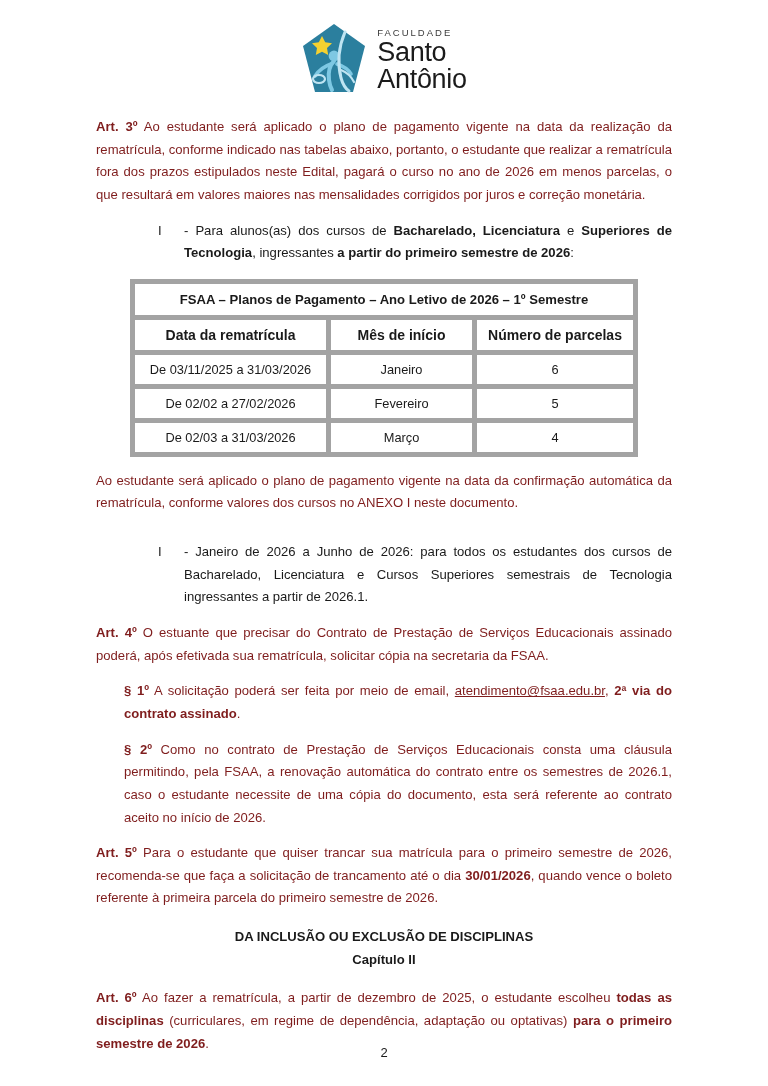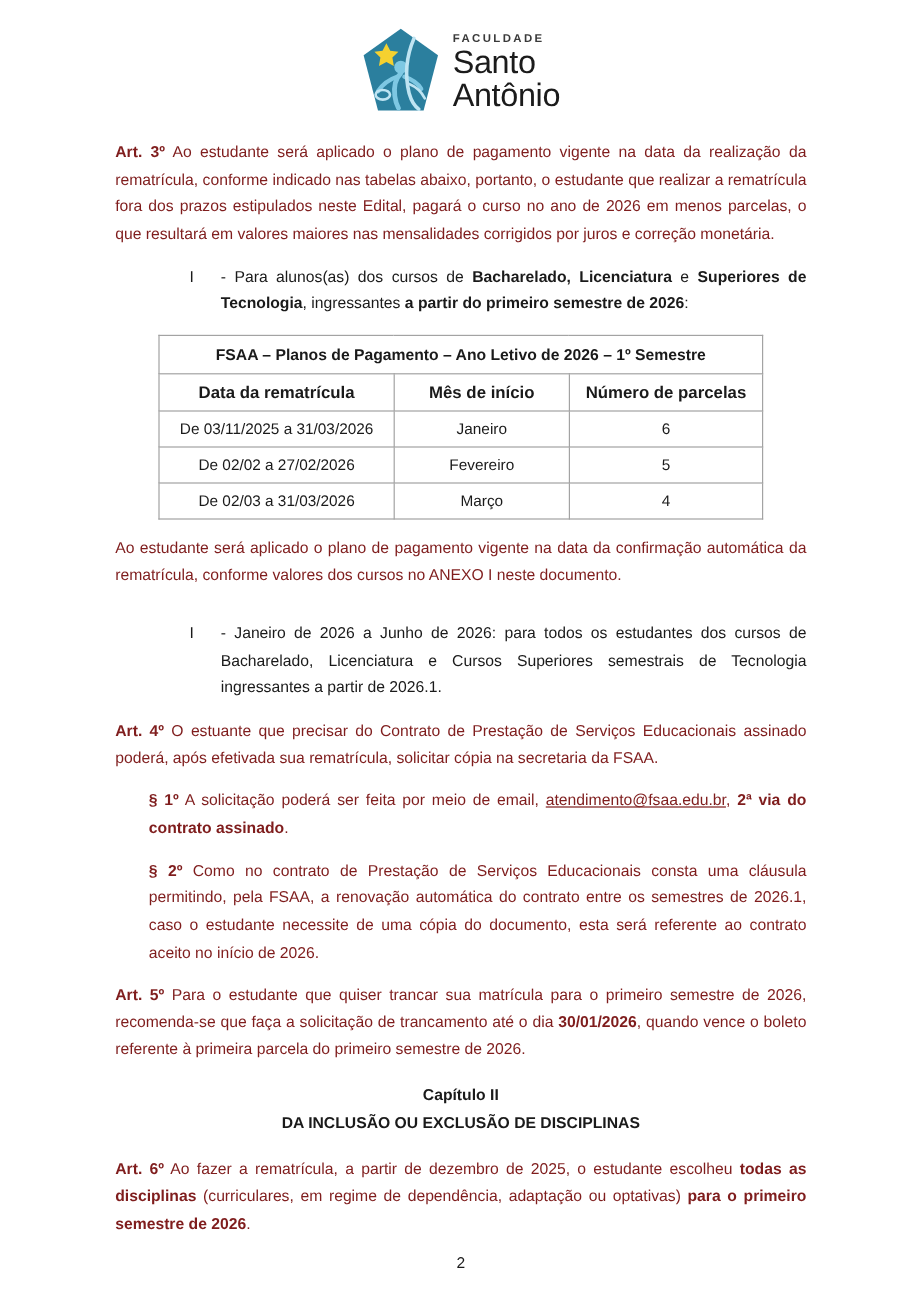--- a/index.html
+++ b/index.html
@@ -47,21 +47,21 @@
     display: flex;
     flex-direction: column;
     justify-content: center;
     line-height: 1;
     padding-top: 4px;
   }
   .logo-faculdade {
     font-size: 9.5px;
     letter-spacing: 2.0px;
     color: #3a3a3a;
-    font-weight: 700;
+    font-weight: 400;
     margin-bottom: 1px;
   }
   .logo-santo, .logo-antonio {
     font-size: 27px;
     color: #1b1b1b;
     font-weight: 400;
     letter-spacing: -0.3px;
     line-height: 1.02;
   }
 
@@ -111,21 +111,21 @@
     justify-content: center;
     margin: 14px 0 13px 0;
   }
   table.plan {
     border-collapse: collapse;
     width: 503px;
     table-layout: fixed;
     font-size: 12.8px;
   }
   table.plan td, table.plan th {
-    border: 1px solid #a3a3a3;
+    border: 5px solid #a3a3a3;
     text-align: center;
     vertical-align: middle;
     padding: 7px 4px;
     color: #1a1a1a;
     font-weight: normal;
   }
   table.plan tr.head-main th {
     font-weight: bold;
     font-size: 13.1px;
     padding: 8px 4px;
@@ -255,22 +255,22 @@
 
     <p class="para indent-para"><b>§ 2º</b><span> Como no contrato de Prestação de Serviços Educacionais consta uma cláusula permitindo, pela FSAA, a renovação automática do contrato entre os semestres de 2026.1, caso o estudante necessite de uma cópia do documento, esta será referente ao contrato aceito no início de 2026.</span></p>
 
     <div class="gap-sm"></div>
 
     <p class="para"><b>Art. 5º</b><span> Para o estudante que quiser trancar sua matrícula para o primeiro semestre de 2026, recomenda-se que faça a solicitação de trancamento até o dia </span><b>30/01/2026</b><span>, quando vence o boleto referente à primeira parcela do primeiro semestre de 2026.</span></p>
 
     <div class="gap-md"></div>
 
     <div class="chapter">
+      <div>DA INCLUSÃO OU EXCLUSÃO DE DISCIPLINAS</div>
       <div>Capítulo II</div>
-      <div>DA INCLUSÃO OU EXCLUSÃO DE DISCIPLINAS</div>
     </div>
 
     <div class="gap-md"></div>
 
     <p class="para"><b>Art. 6º</b><span> Ao fazer a rematrícula, a partir de dezembro de 2025, o estudante escolheu </span><b>todas as disciplinas</b><span> (curriculares, em regime de dependência, adaptação ou optativas) </span><b>para o primeiro semestre de 2026</b><span>.</span></p>
 
   </div>
 
   <div class="footer">
     <span>2</span>

